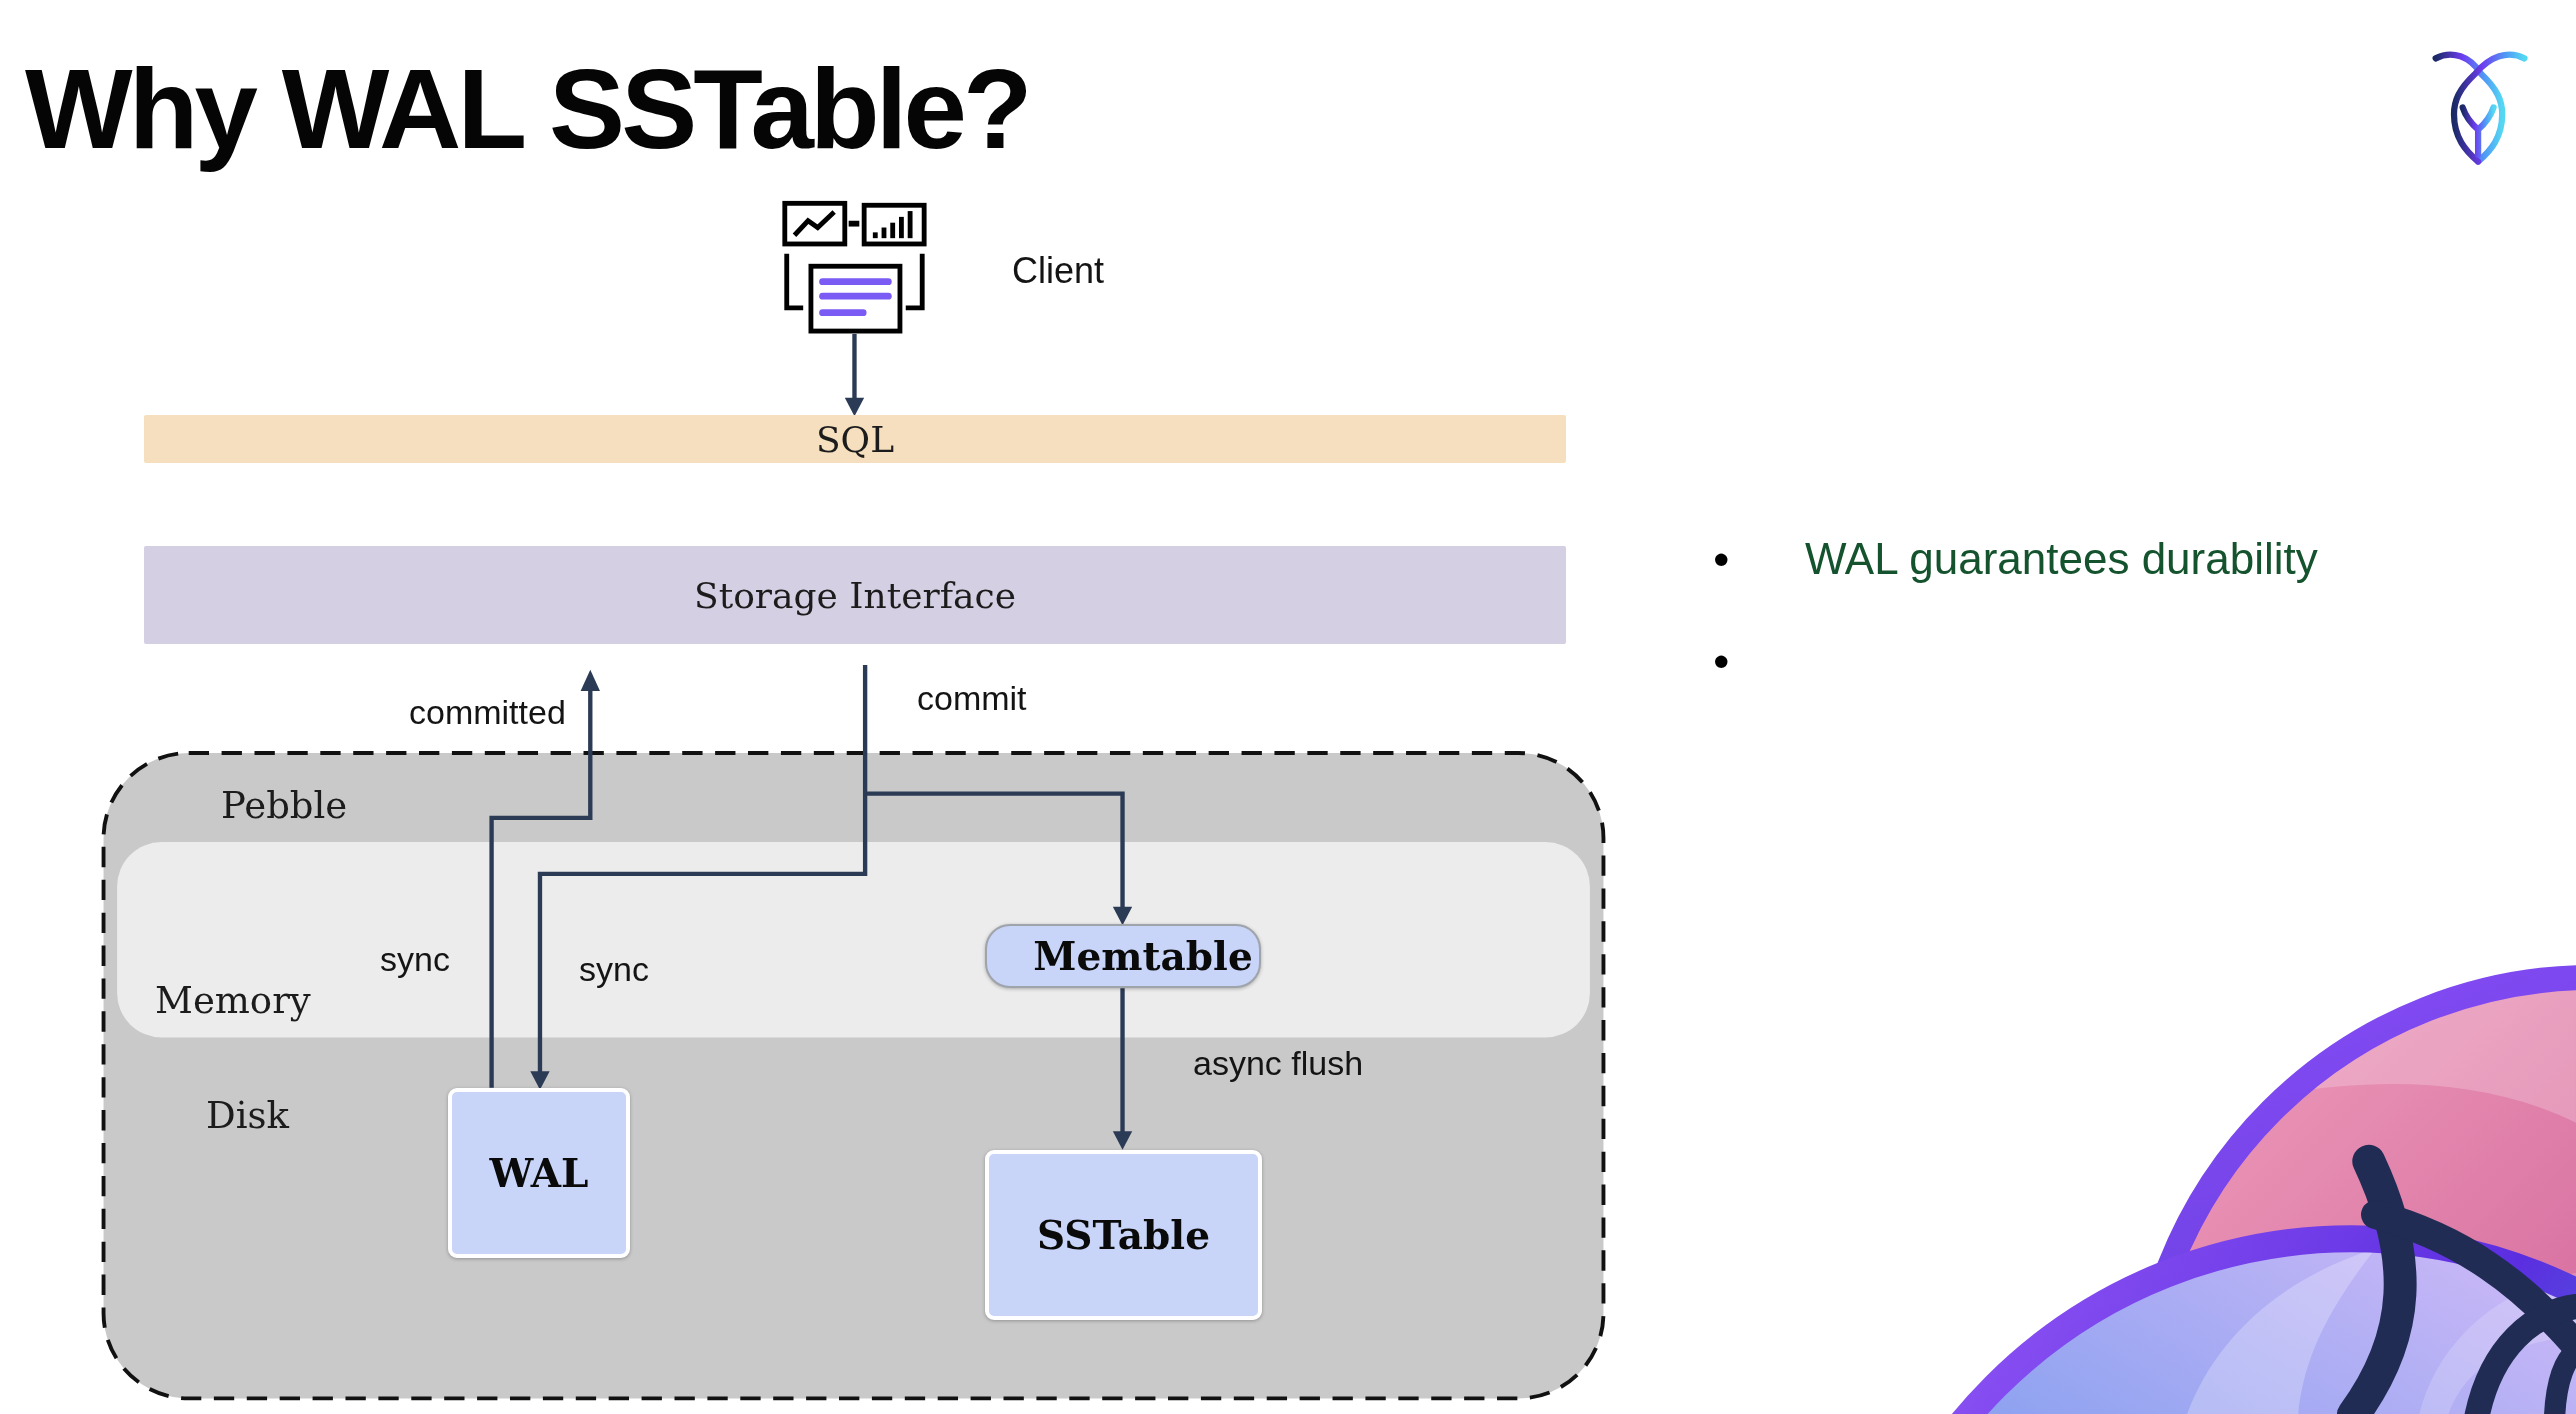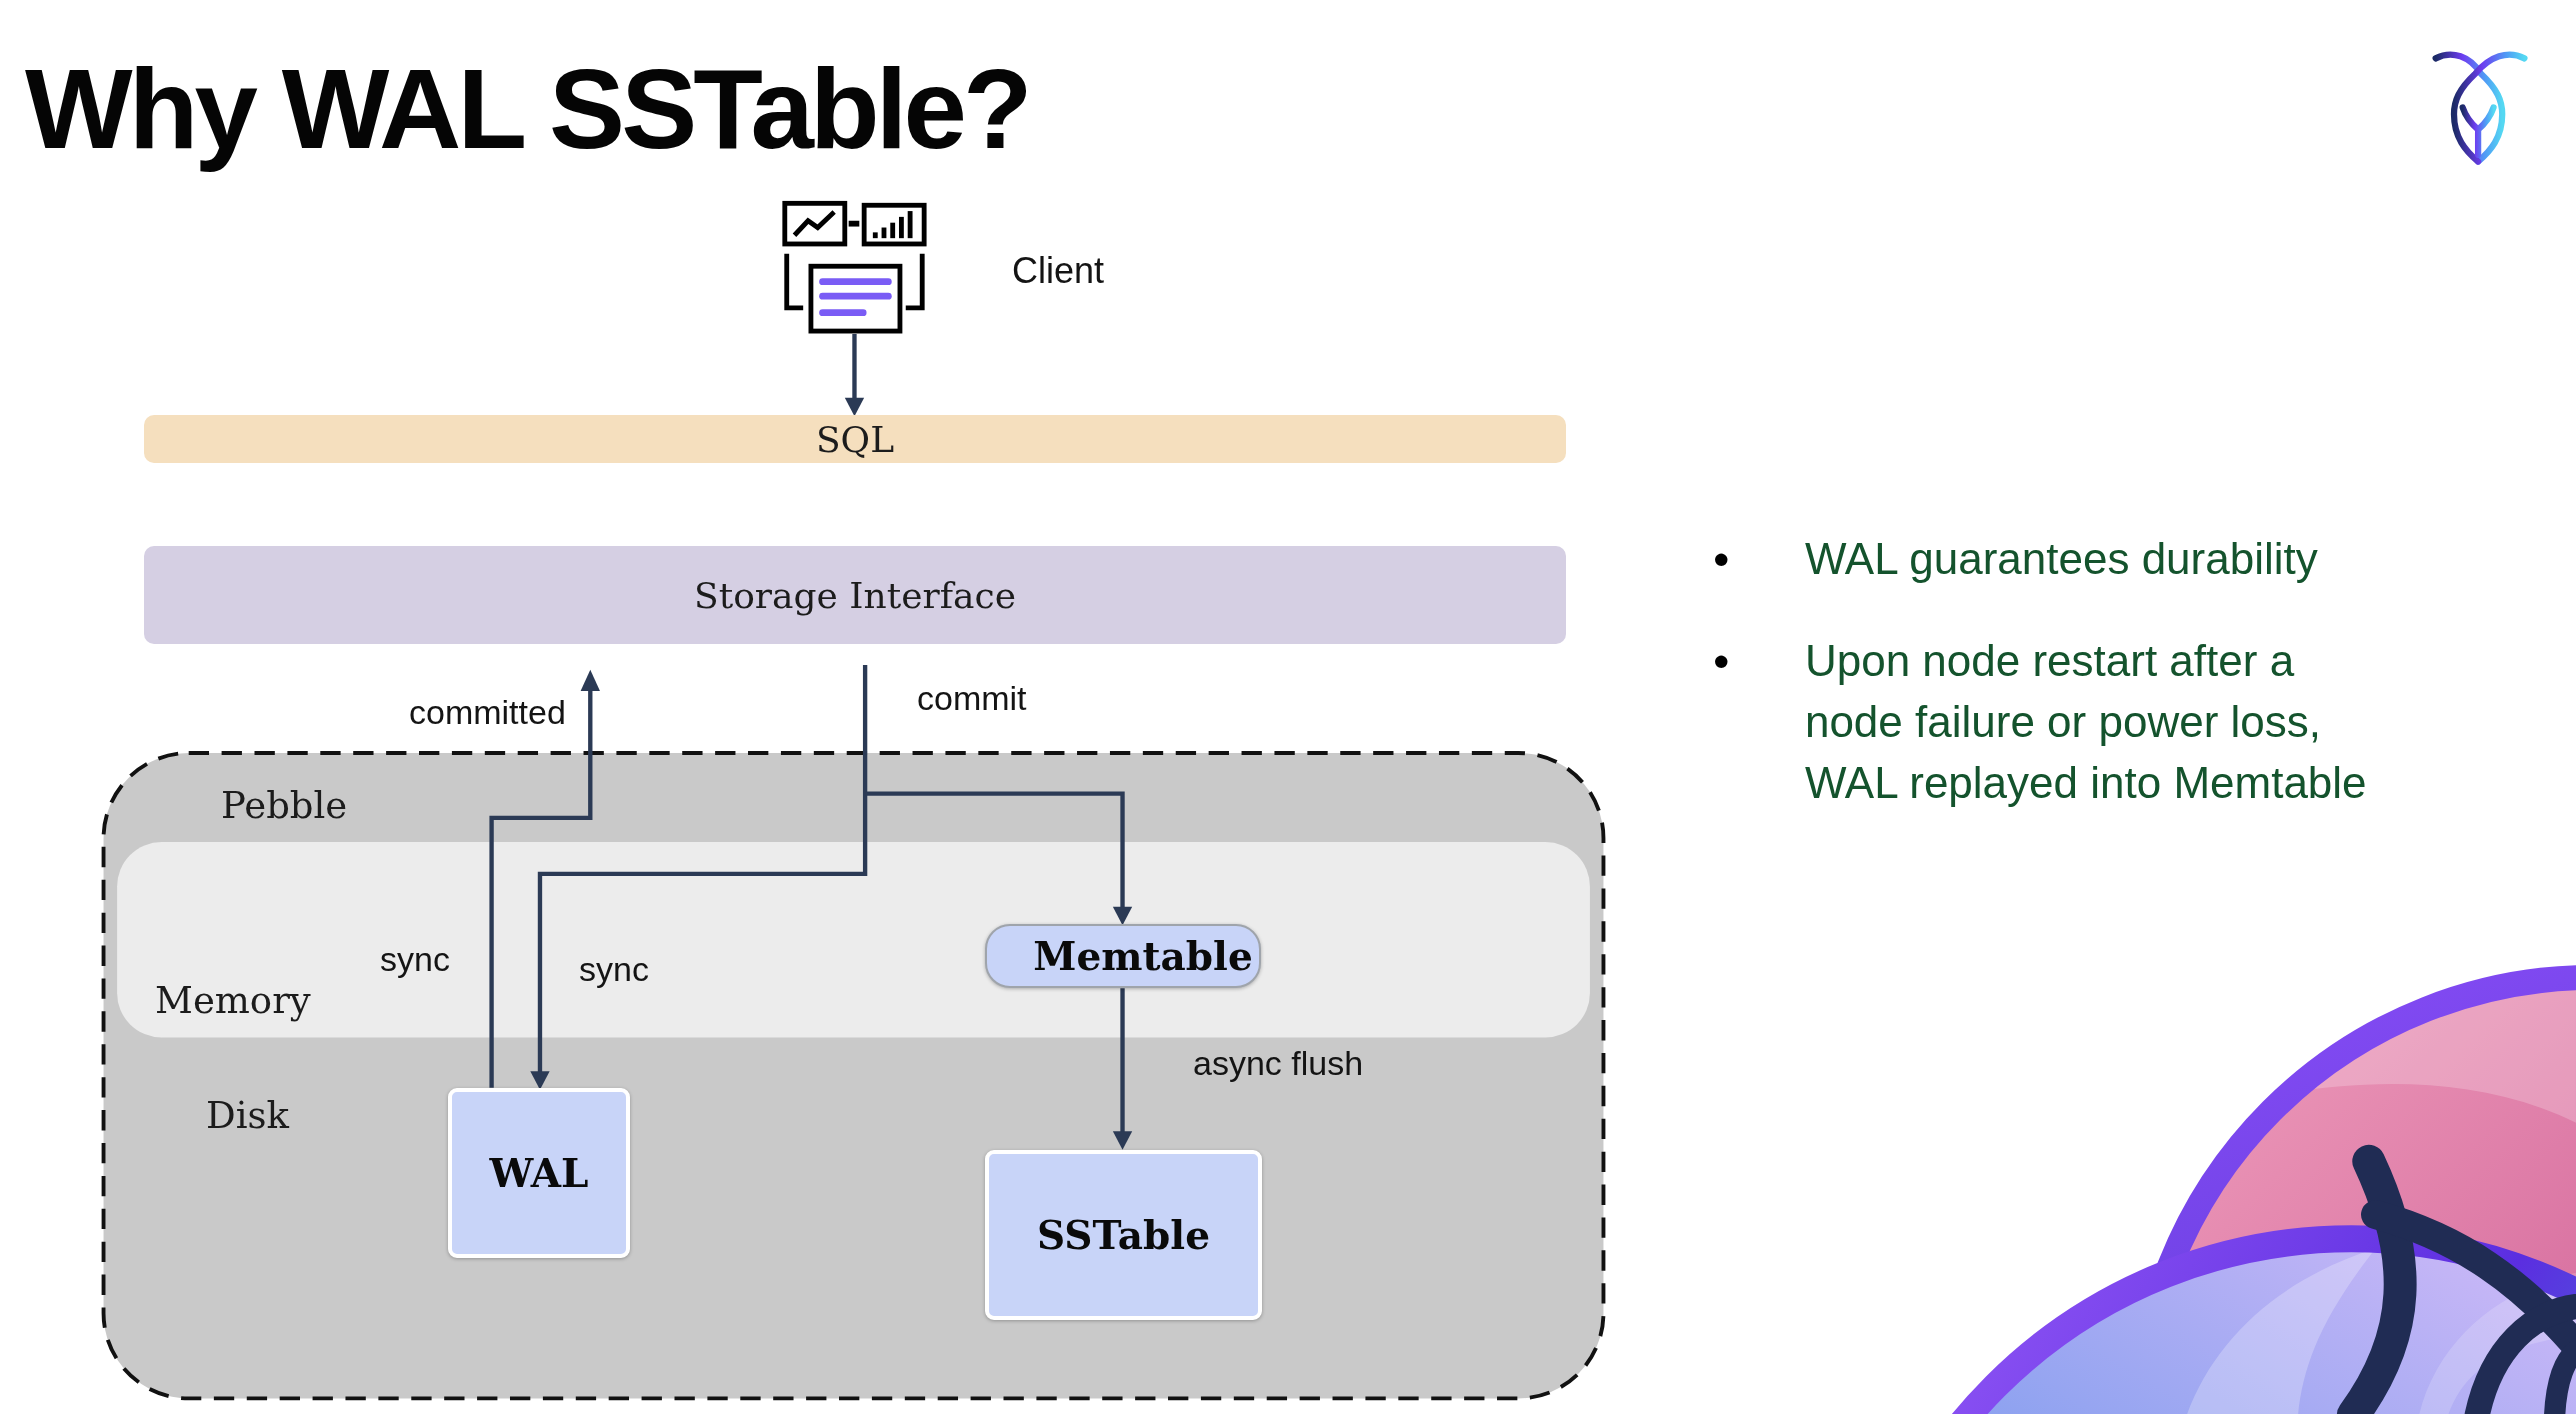--- a/index.html
+++ b/index.html
@@ -6,21 +6,21 @@
   #slide{position:relative;width:2576px;height:1415px;background:#ffffff;overflow:hidden;
          font-family:"Liberation Sans",sans-serif;}
 
   .abs{position:absolute;}
 
   
   #title{left:25px;top:43px;font-size:114px;font-weight:800;letter-spacing:-3.9px;color:#050505;
          font-family:"Liberation Sans",sans-serif;white-space:nowrap;}
 
   
-  .layer{position:absolute;left:144px;width:1422px;border-radius:10px;display:flex;
+  .layer{position:absolute;left:144px;width:1422px;border-radius:2px;display:flex;
          align-items:center;justify-content:center;font-family:"DejaVu Serif",serif;
          font-size:36px;color:#1c1c1c;}
   #layer-sql{top:415px;height:48px;background:#f5dfbe;}
   #layer-kv{top:505px;height:48px;background:#b9dbdc;}
   #layer-storage{top:546px;height:98px;background:#d5cfe3;}
 
   
   .node{position:absolute;background:#c8d4f8;border:4.8px solid #ffffff;border-radius:9px;
         display:flex;align-items:center;justify-content:center;font-family:"DejaVu Serif",serif;
         font-weight:bold;font-size:39px;color:#0a0a0a;box-sizing:border-box;
@@ -138,23 +138,20 @@
   <div id="lbl-sync2" class="edge-label">sync</div>
   <div id="lbl-async" class="edge-label">async flush</div>
 
   <ul id="bullets" class="abs">
     <li>
       <span class="dot">●</span>
       <span class="txt">WAL guarantees durability</span>
     </li>
     <li>
       <span class="dot">●</span>
-      <span class="txt">Upon node restart after a
-node failure or power loss,
-WAL replayed into Memtable</span>
     </li>
   </ul>
 
   <svg class="abs" style="left:1935px;top:929px;" width="641" height="486" viewBox="0 0 662 502">
     <defs>
       <linearGradient id="gradPink" x1="0" y1="0" x2="1" y2="1">
         <stop offset="0" stop-color="#f0a0bd"></stop>
         <stop offset="0.6" stop-color="#cf5f96"></stop>
         <stop offset="1" stop-color="#c2427f"></stop>
       </linearGradient>

